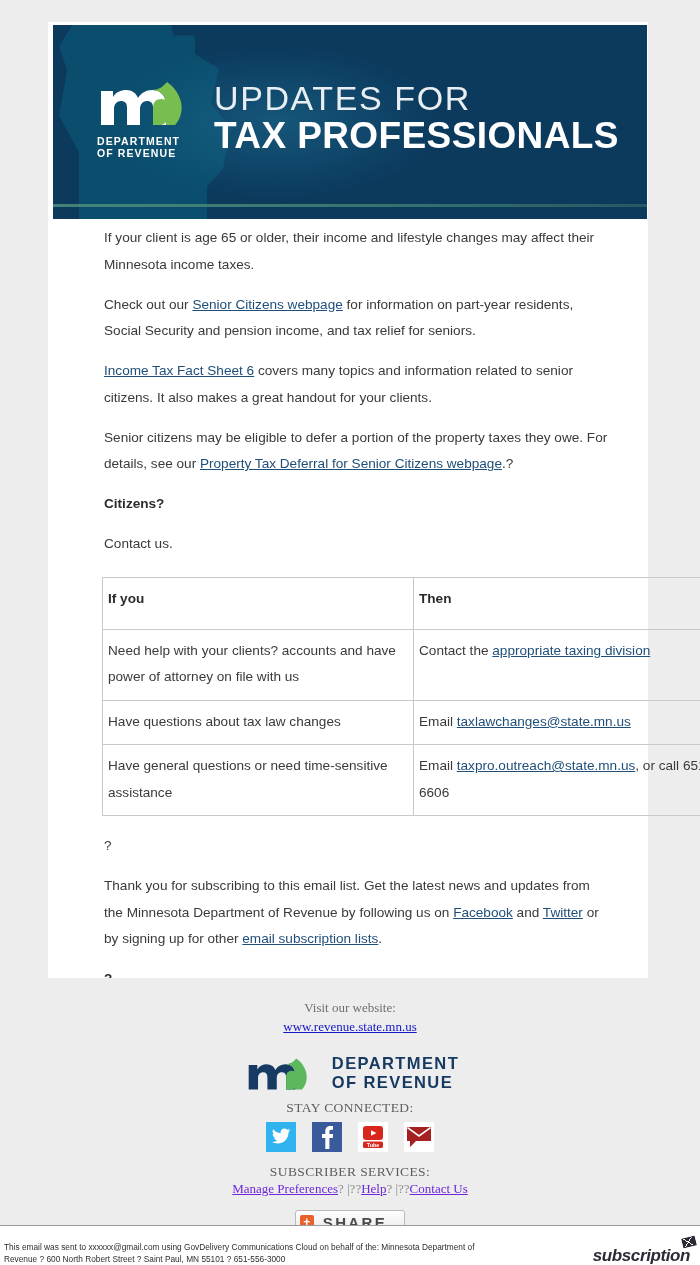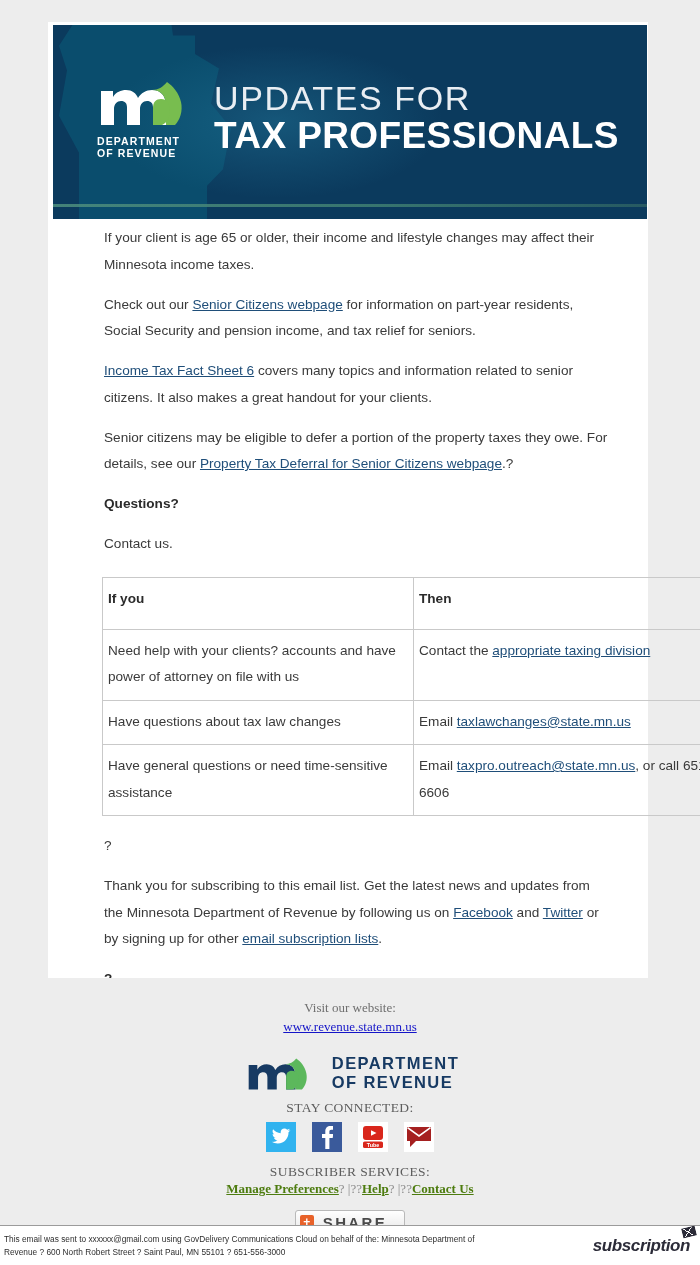--- a/index.html
+++ b/index.html
@@ -215,23 +215,22 @@
     letter-spacing: 0.4px;
     margin-top: 12px;
   }
   .sub-links {
     font-family: "Liberation Serif", serif;
     font-size: 13px;
     color: #7d7d7d;
     margin-top: 1px;
   }
   .sub-links a {
-    color: #4d7c0f;
+    color: #6d28d9;
     text-decoration: underline;
-    font-weight: bold;
   }
   .sep { color: #8a8a8a; }
 
   .share-btn {
     display: inline-flex;
     align-items: center;
     gap: 9px;
     margin-top: 13px;
     padding: 3px 17px 3px 4px;
     background: linear-gradient(to bottom, #ffffff 0%, #f2f2f2 52%, #e4e4e4 100%);
@@ -259,21 +258,21 @@
   
   .bottom-bar {
     position: absolute;
     left: 0;
     top: 1225px;
     width: 700px;
     height: 40px;
     border-top: 1px solid #9b9b9b;
     background: #ffffff;
     display: flex;
-    align-items: center;
+    align-items: flex-end;
     justify-content: space-between;
   }
   .bottom-text {
     margin-left: 4px;
     font-size: 8.3px;
     line-height: 1.52;
     color: #2e2e2e;
     max-width: 565px;
   }
   .gd-logo {
@@ -346,21 +345,21 @@
     <div class="body-inner">
 
       <p class="para"><span>If your client is age 65 or older, their income and lifestyle changes may affect their Minnesota income taxes.</span></p>
 
       <p class="para"><span>Check out our </span><a class="link" href="#">Senior Citizens webpage</a><span> for information on part-year residents, Social Security and pension income, and tax relief for seniors.</span></p>
 
       <p class="para"><a class="link" href="#">Income Tax Fact Sheet 6</a><span> covers many topics and information related to senior citizens. It also makes a great handout for your clients.</span></p>
 
       <p class="para"><span>Senior citizens may be eligible to defer a portion of the property taxes they owe. For details, see our </span><a class="link" href="#">Property Tax Deferral for Senior Citizens webpage</a><span>.?</span></p>
 
-      <p class="para"><span class="bold">Questions?</span></p>
+      <p class="para"><span class="bold">Citizens?</span></p>
 
       <p class="para"><span>Contact us.</span></p>
 
       <table class="cmp">
         <tbody>
           <tr>
             <td class="c1 hd">If you</td>
             <td class="hd">Then</td>
           </tr>
           <tr>

